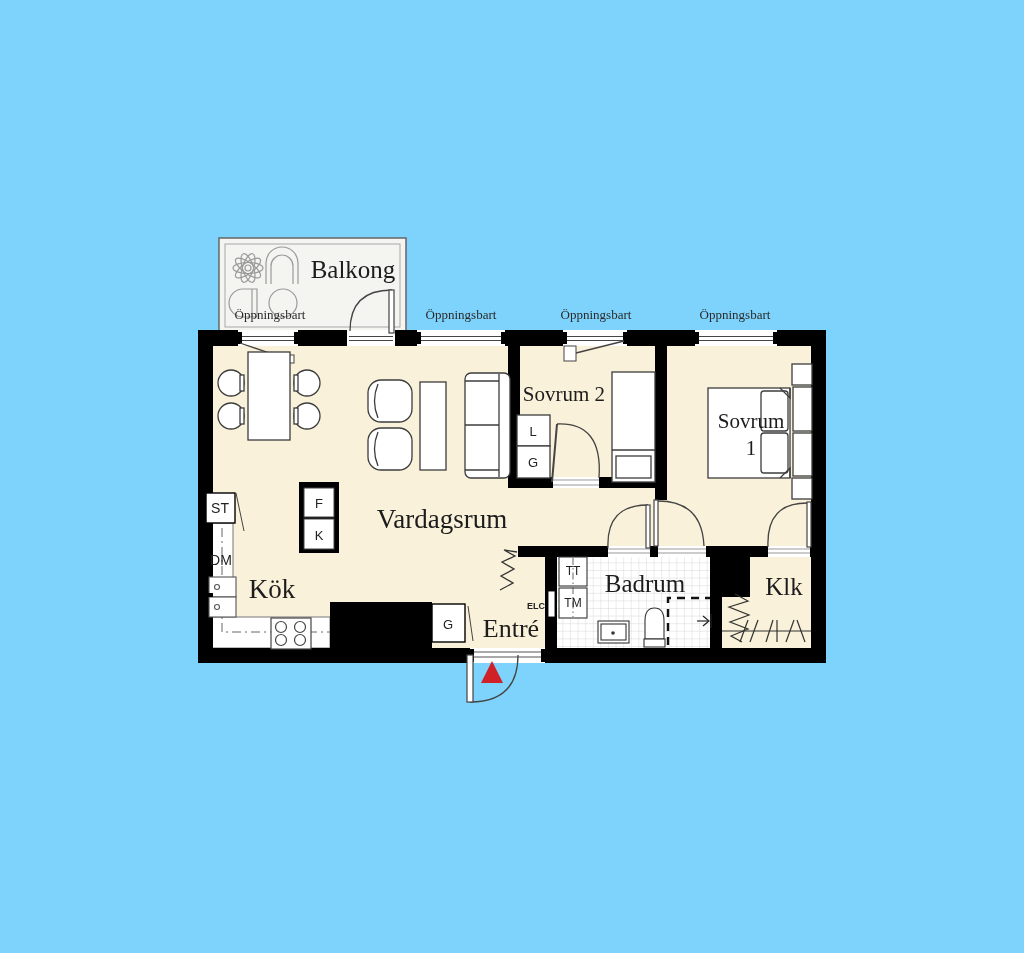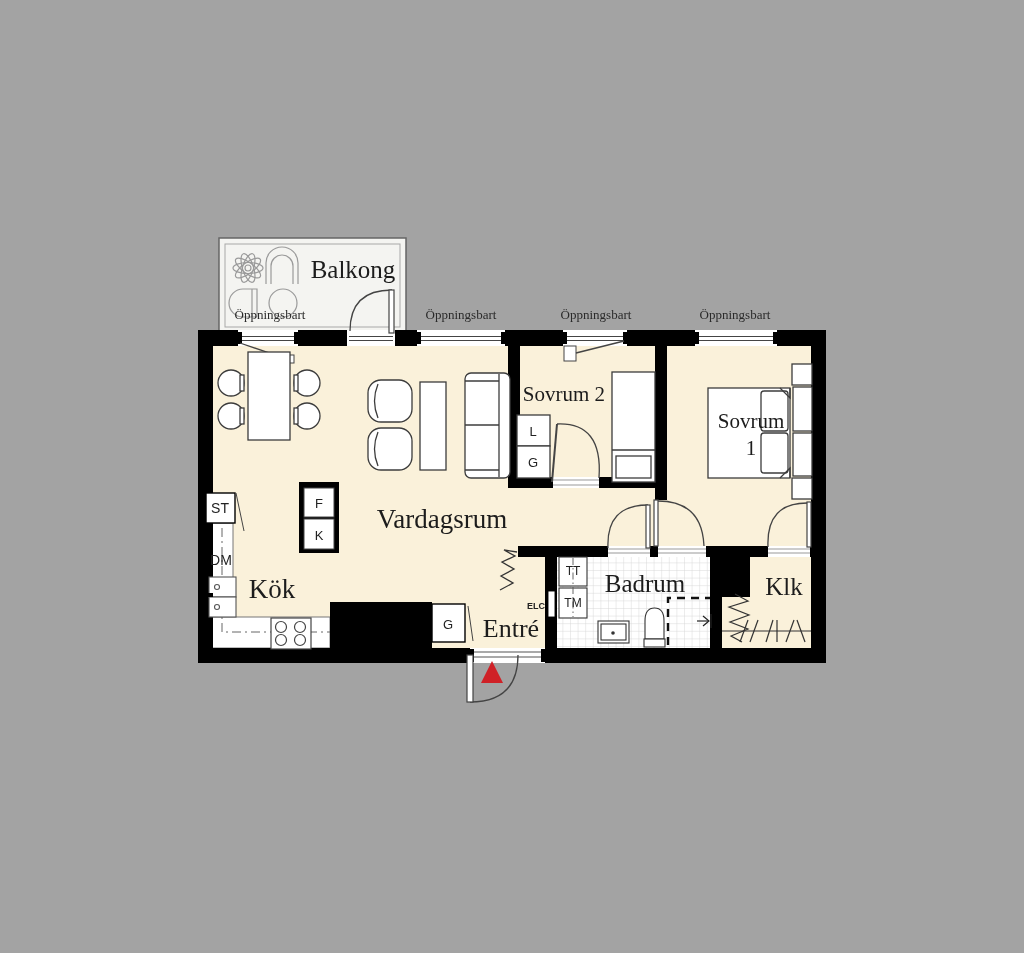--- a/index.html
+++ b/index.html
@@ -1,16 +1,16 @@
 <!DOCTYPE html>
 <html><head>
 <meta charset="utf-8">
 <style>
   html,body{margin:0;padding:0;background:#ffffff;}
-  .page{width:1024px;height:953px;position:relative;background:#a3a3a3;overflow:hidden;}
+  .page{width:1024px;height:953px;position:relative;background:#7dd3fc;overflow:hidden;}
   svg{position:absolute;left:0;top:0;}
   text{user-select:none;}
   .room-label{font-family:"Liberation Serif",serif;fill:#1c1c1c;}
   .win-label{font-family:"Liberation Serif",serif;fill:#2a2a2a;font-size:13px;}
   .app-label{font-family:"Liberation Sans",sans-serif;fill:#222;}
 </style>
 </head>
 <body>
 
 <div class="page">

